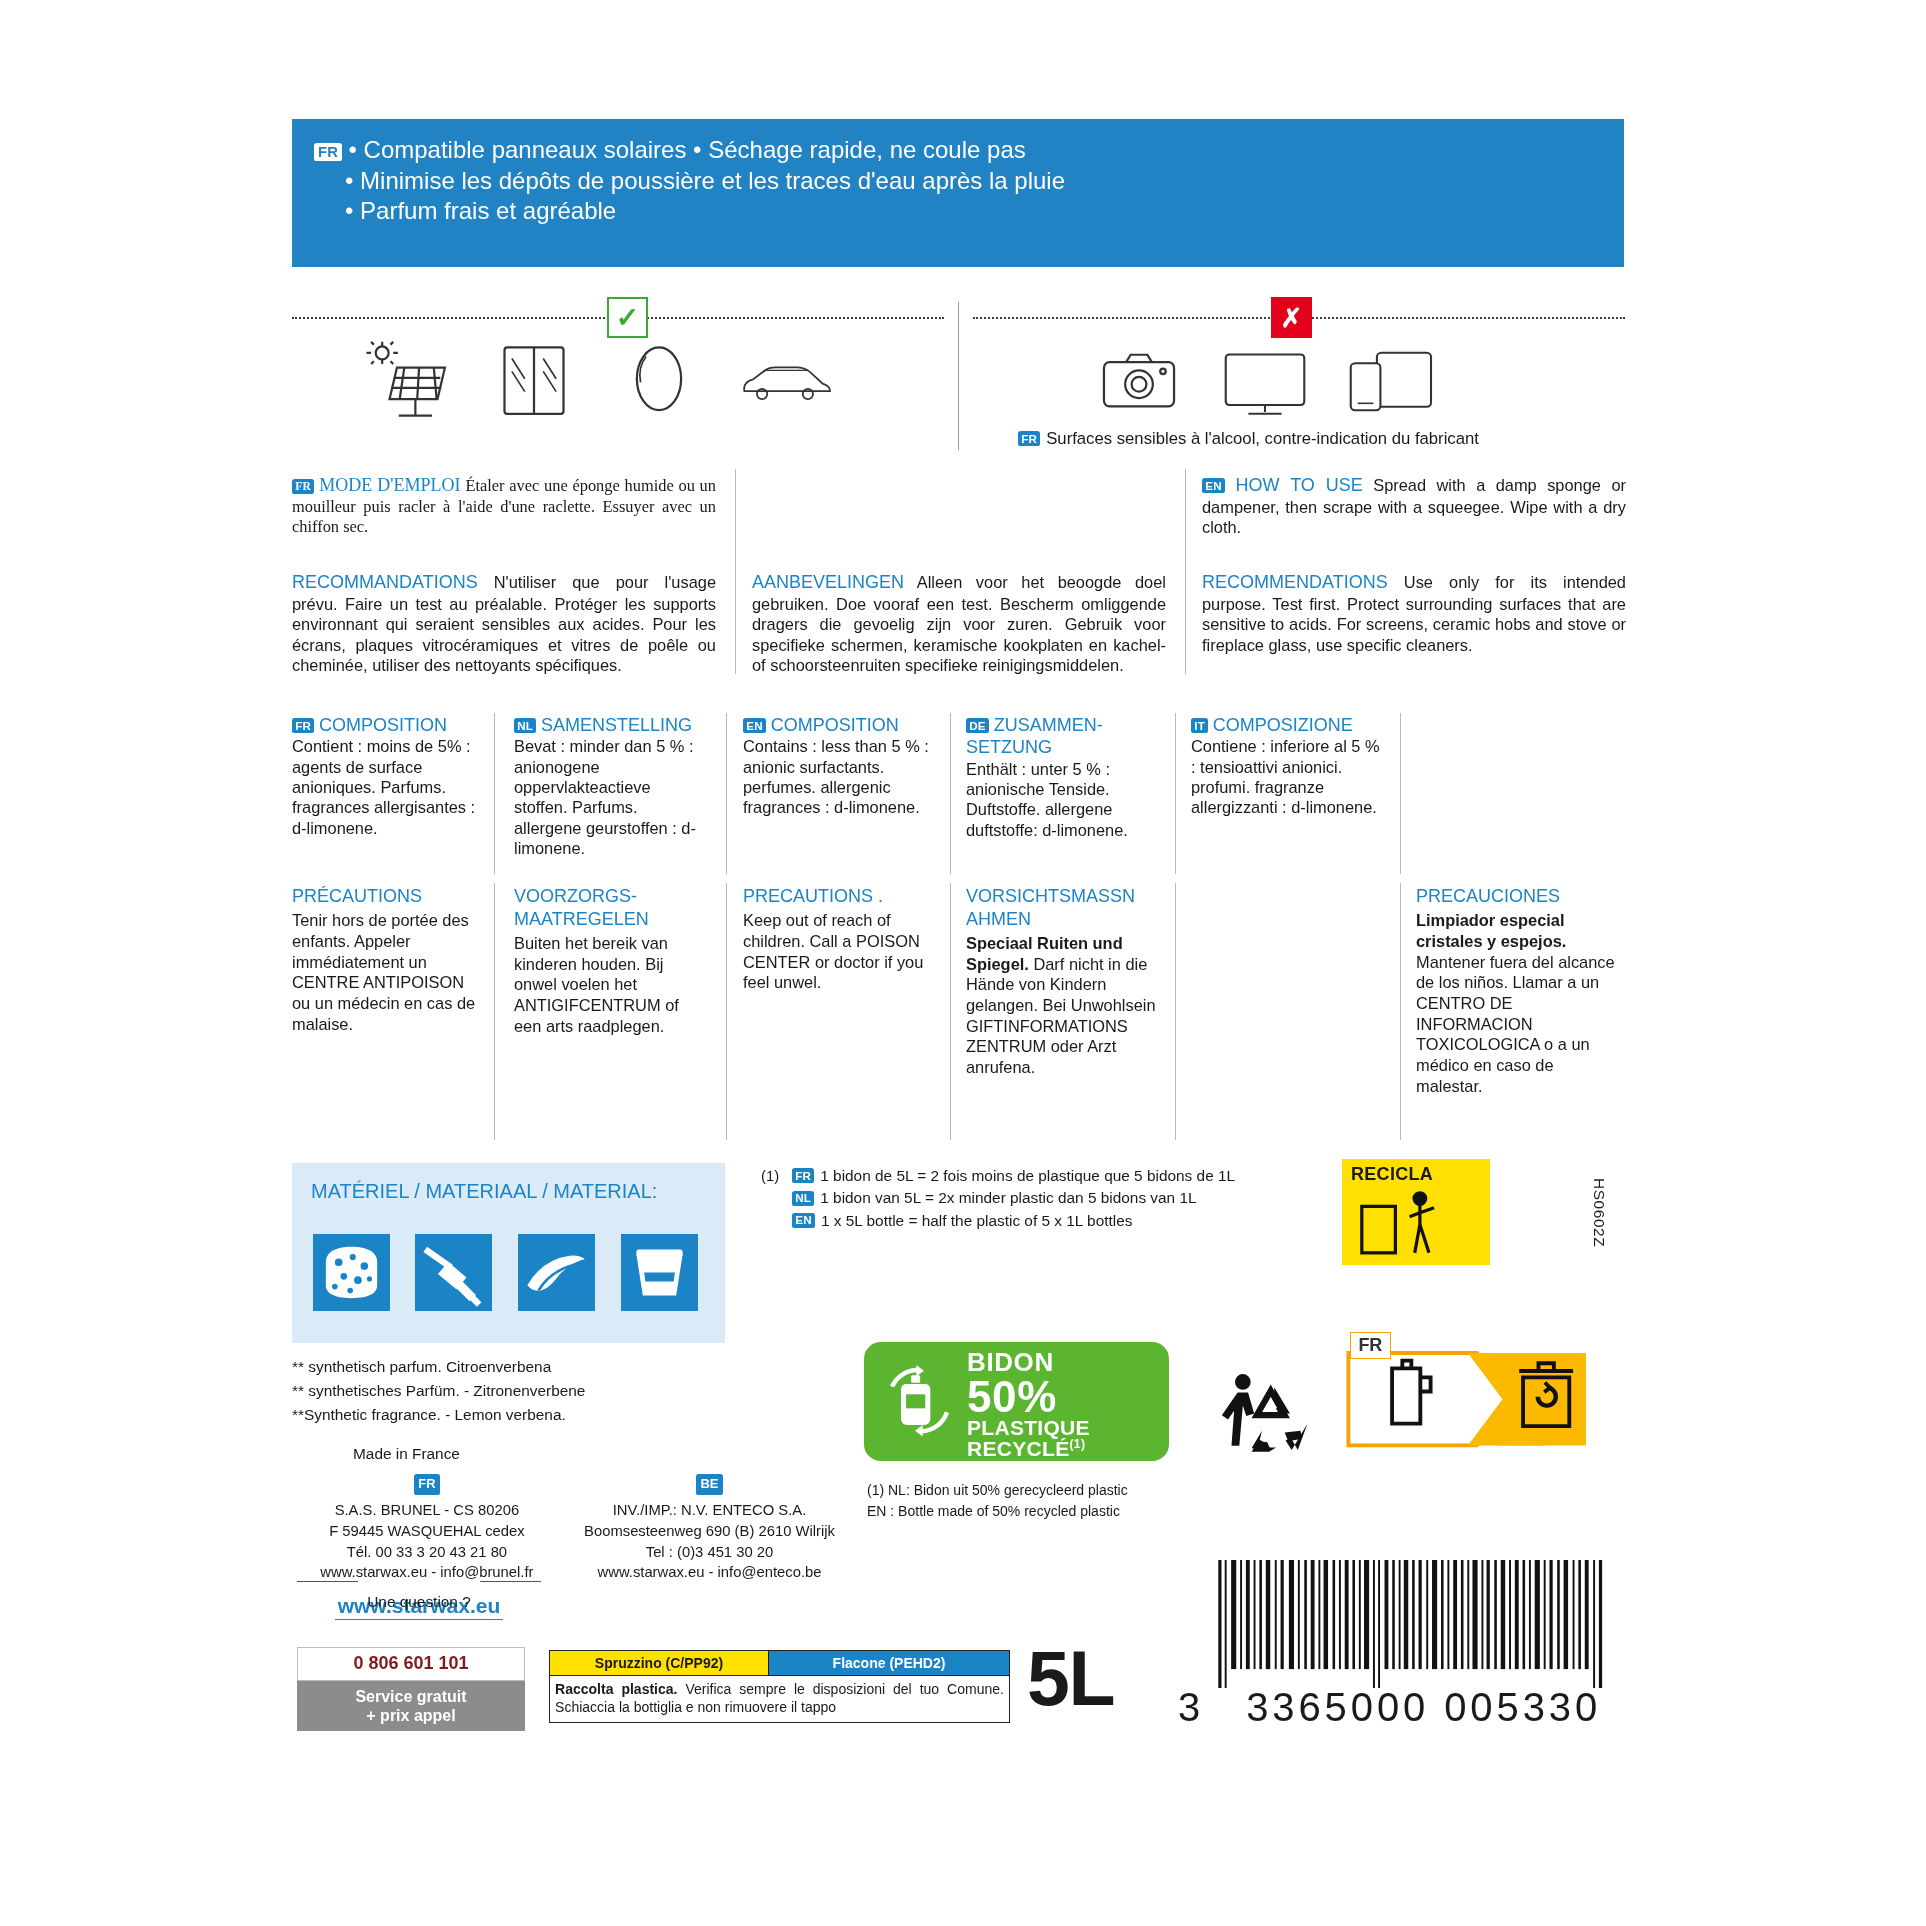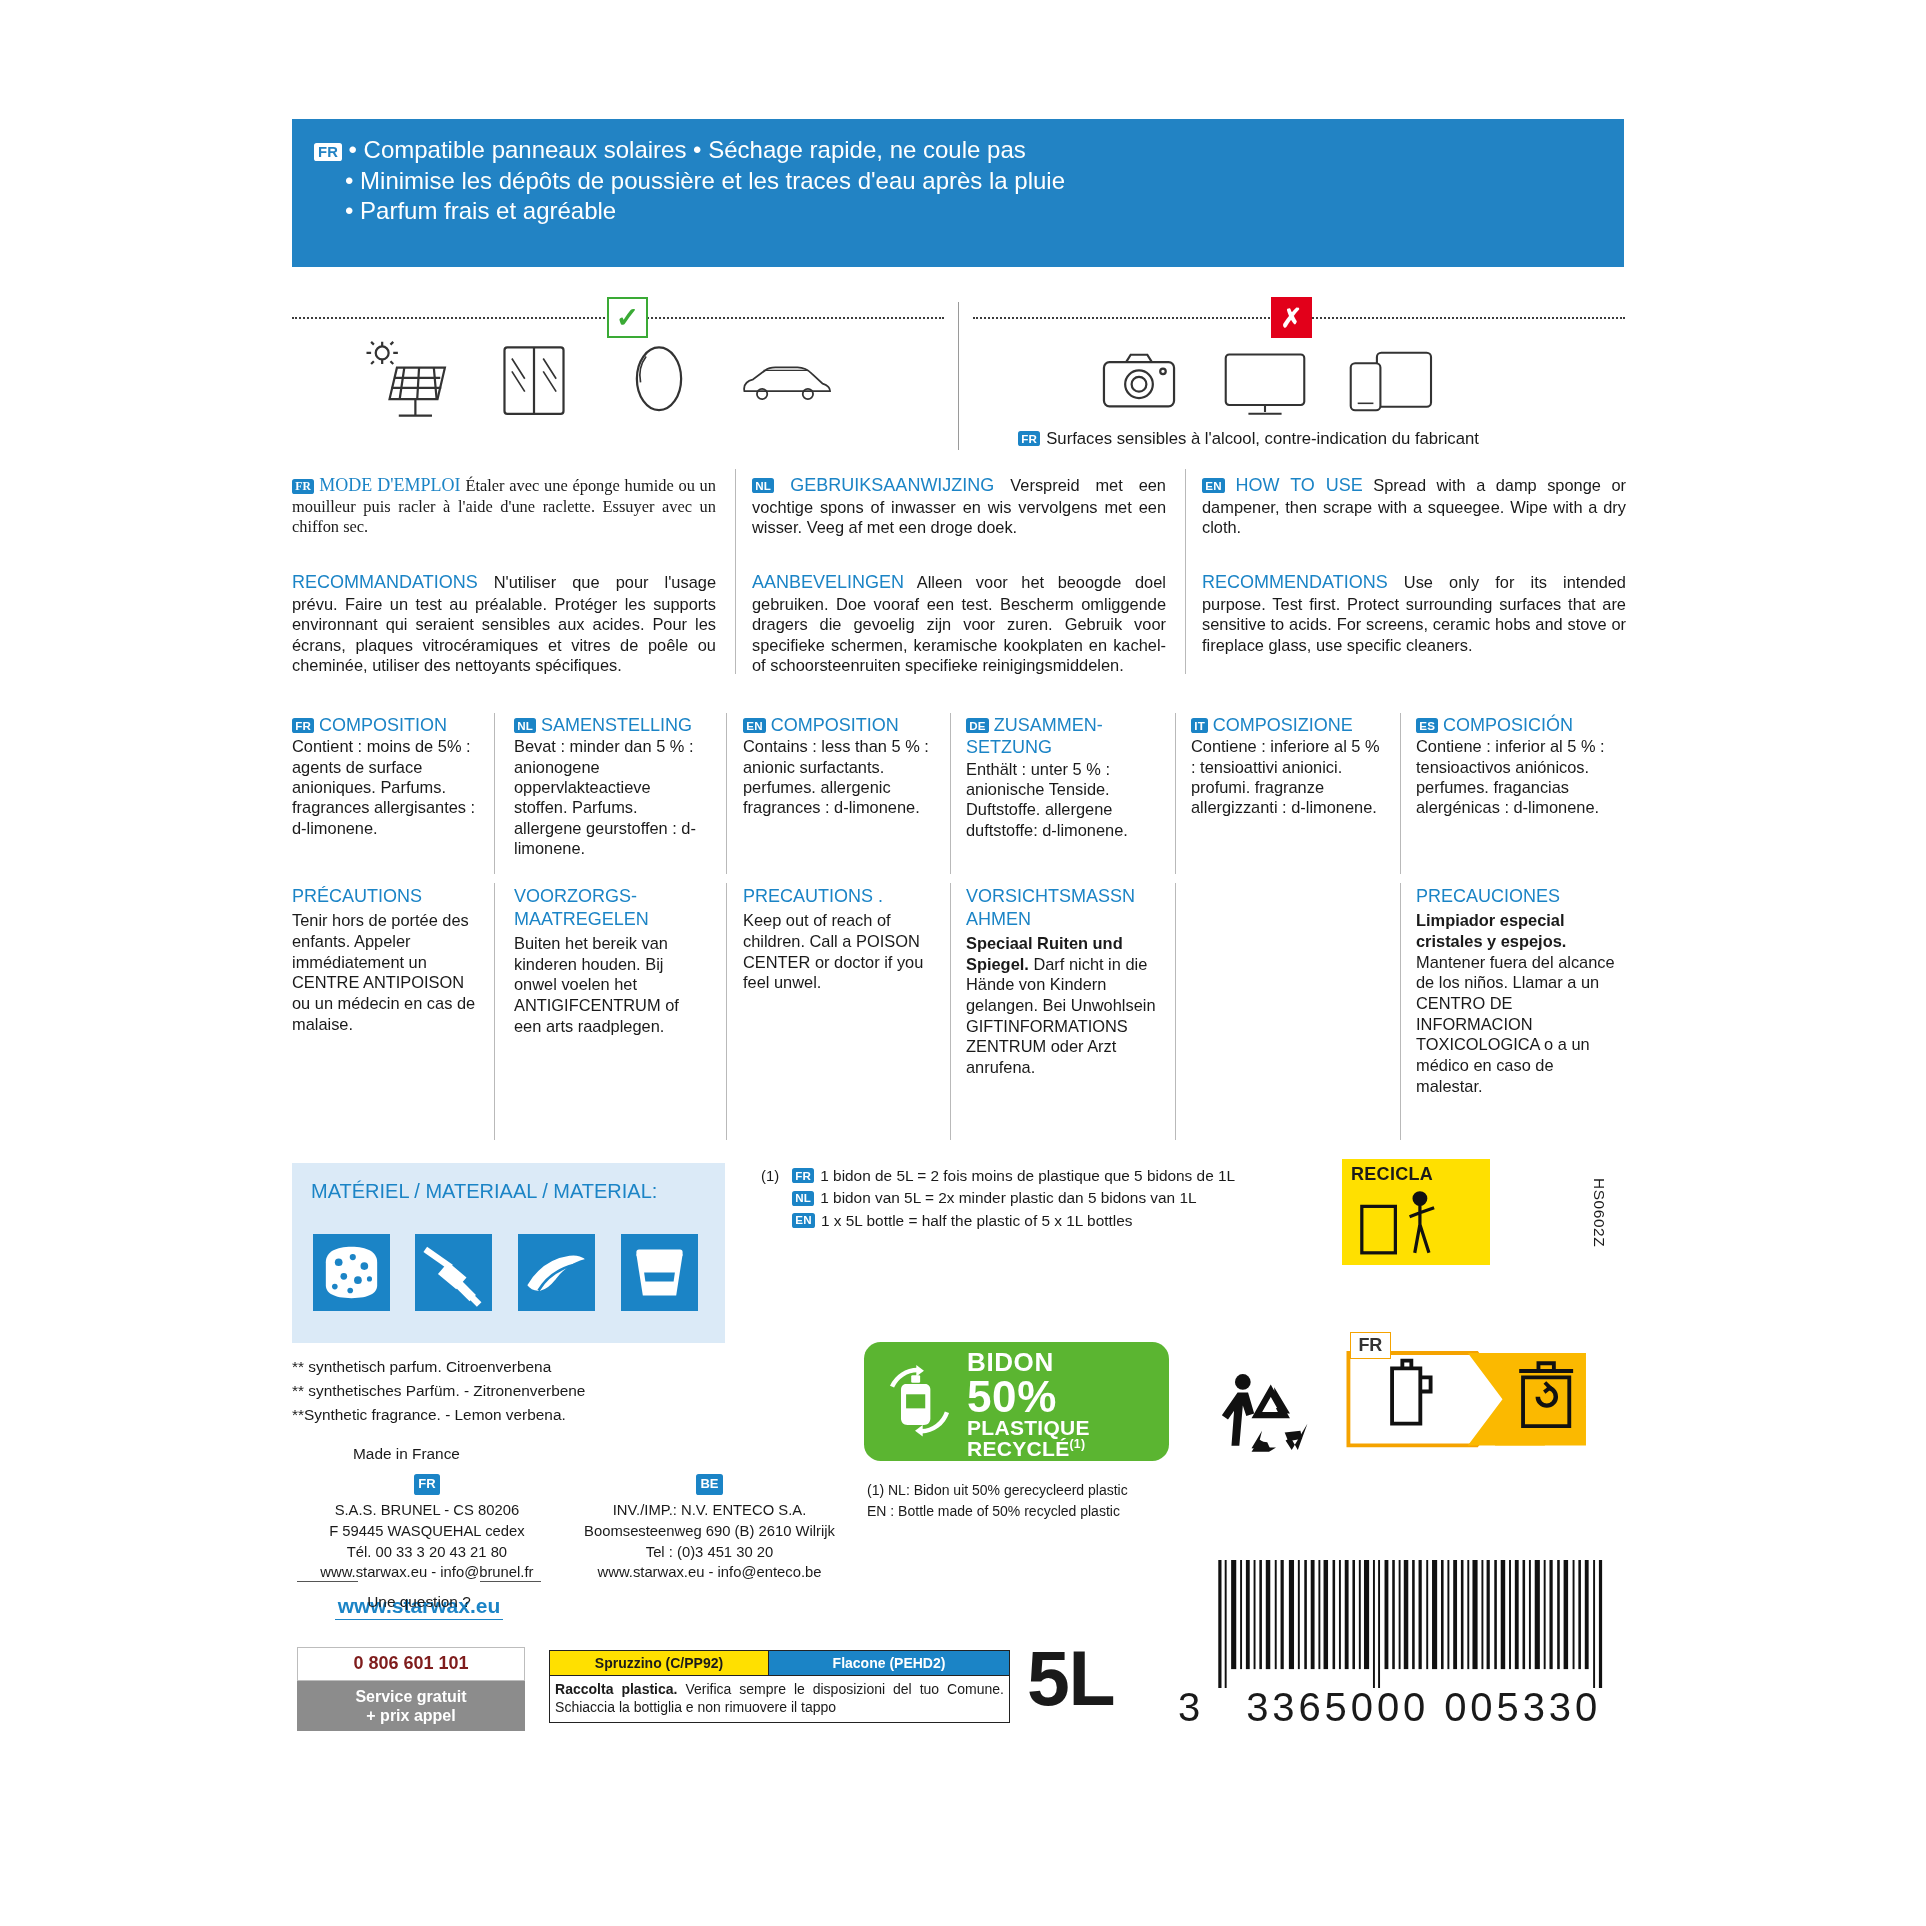--- a/index.html
+++ b/index.html
@@ -237,25 +237,20 @@
   </div>
 
   <div id="sep1" class="colsep"></div>
   <div id="sep2" class="colsep"></div>
 
   <div class="blk" id="howto-fr">
     <p><span class="lang sm">FR</span>
     <span class="hdr">MODE D'EMPLOI</span>
     <span>Étaler avec une éponge humide ou un mouilleur puis racler à l'aide d'une raclette. Essuyer avec un chiffon sec.</span></p>
   </div>
-  <div class="blk" id="howto-nl">
-    <p><span class="lang sm">NL</span>
-    <span class="hdr">GEBRUIKSAANWIJZING</span>
-    <span>Verspreid met een vochtige spons of inwasser en wis vervolgens met een wisser. Veeg af met een droge doek.</span></p>
-  </div>
   <div class="blk" id="howto-en">
     <p><span class="lang sm">EN</span>
     <span class="hdr">HOW TO USE</span>
     <span>Spread with a damp sponge or dampener, then scrape with a squeegee. Wipe with a dry cloth.</span></p>
   </div>
 
   <div class="blk" id="rec-fr">
     <p><span class="hdr">RECOMMANDATIONS</span>
     <span>N'utiliser que pour l'usage prévu. Faire un test au préalable. Protéger les supports environnant qui seraient sensibles aux acides. Pour les écrans, plaques vitrocéramiques et vitres de poêle ou cheminée, utiliser des nettoyants spécifiques.</span></p>
   </div>
@@ -291,25 +286,20 @@
   </div>
   <div class="comp" id="comp3">
     <span><span class="lang sm">DE</span>
     <span class="hdr" style="display:inline">ZUSAMMEN-SETZUNG</span></span>
     <div>Enthält : unter 5 % : anionische Tenside. Duftstoffe. allergene duftstoffe: d-limonene.</div>
   </div>
   <div class="comp" id="comp4">
     <span><span class="lang sm">IT</span>
     <span class="hdr" style="display:inline">COMPOSIZIONE</span></span>
     <div>Contiene : inferiore al 5 % : tensioattivi anionici. profumi. fragranze allergizzanti : d-limonene.</div>
-  </div>
-  <div class="comp" id="comp5">
-    <span><span class="lang sm">ES</span>
-    <span class="hdr" style="display:inline">COMPOSICIÓN</span></span>
-    <div>Contiene : inferior al 5 % : tensioactivos aniónicos. perfumes. fragancias alergénicas : d-limonene.</div>
   </div>
 
   <div class="csep" id="ps1"></div>
   <div class="csep" id="ps2"></div>
   <div class="csep" id="ps3"></div>
   <div class="csep" id="ps4"></div>
   <div class="csep" id="ps5"></div>
 
   <div class="prec" id="prec0">
     <span class="hdr">PRÉCAUTIONS</span>

